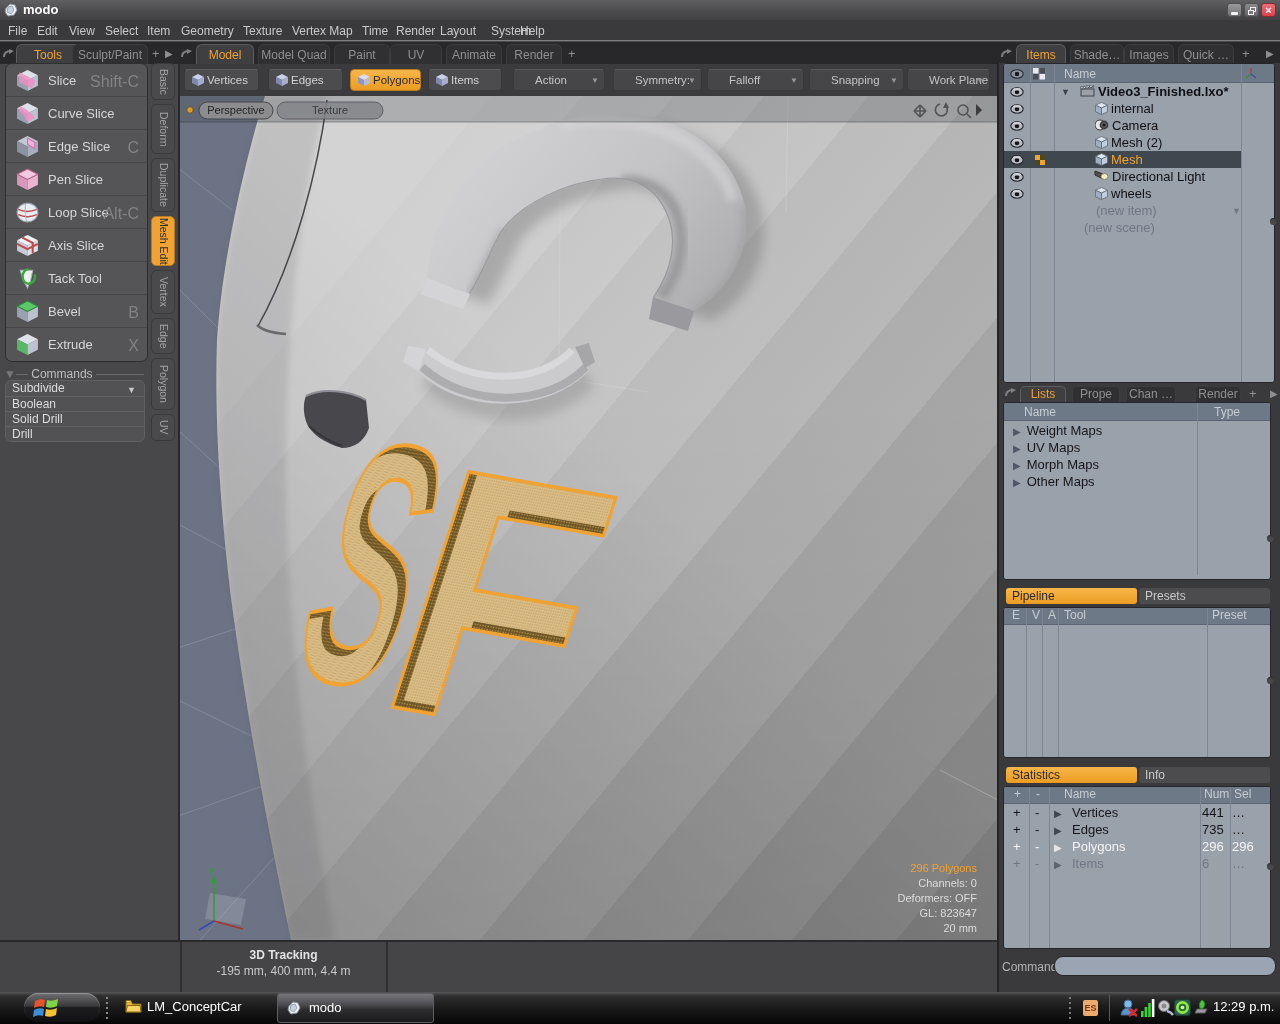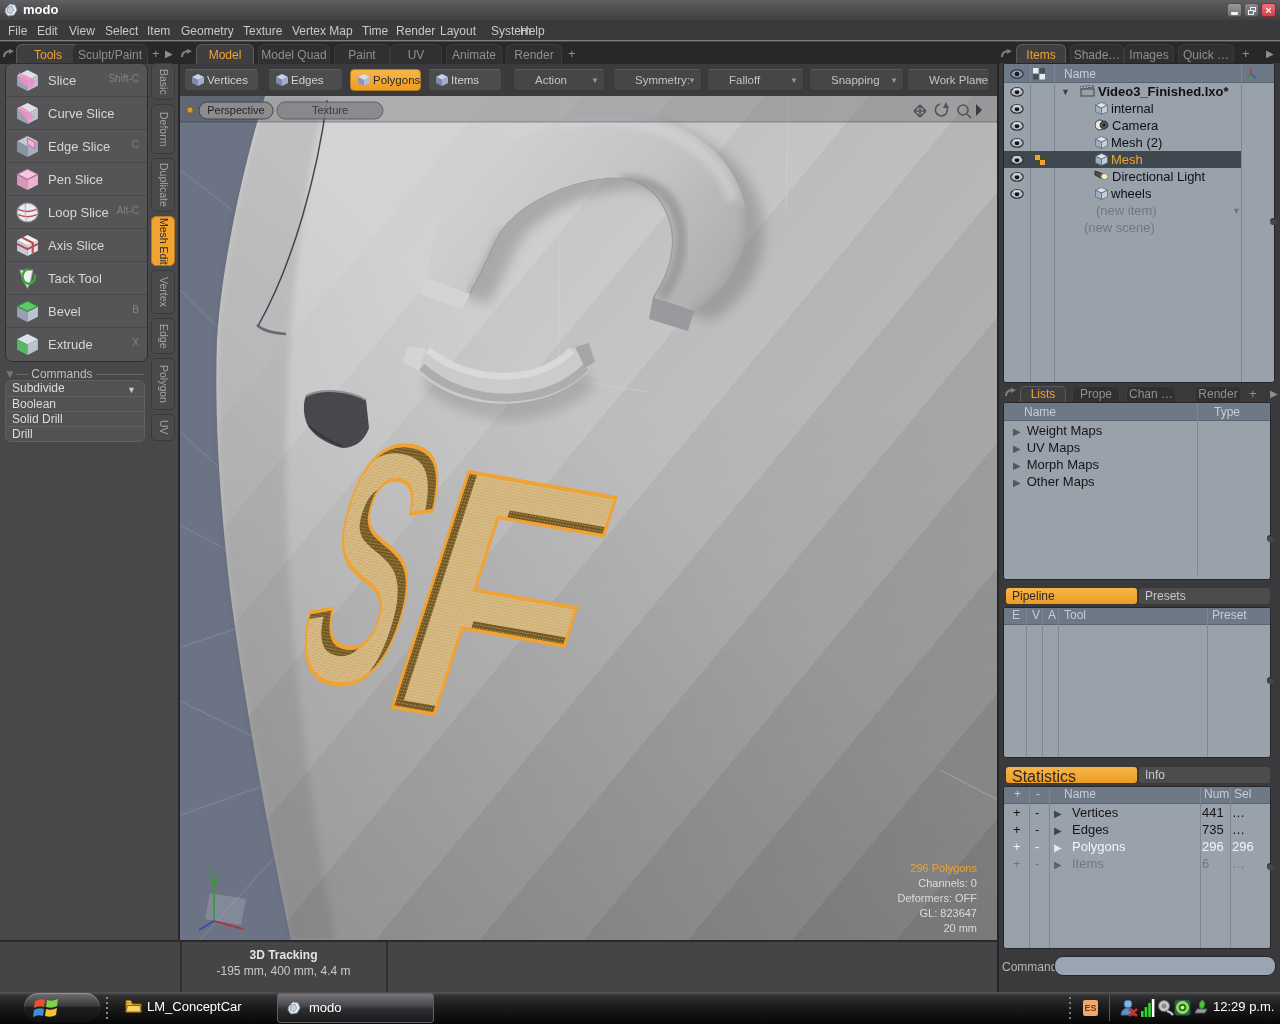--- a/index.html
+++ b/index.html
@@ -21,21 +21,21 @@
   .tab.sel{background:#3f3f41;border-color:#5c5c5e;color:#f0a232;}
   .tabplus{position:absolute;top:4px;color:#8f8f91;font-size:13px;}
   
   #leftcol{left:0;top:64px;width:180px;height:882px;background:#48484a;border-right:2px solid #29292b;}
   #toolbox{position:absolute;left:5px;top:-1px;width:143px;height:299px;
      background:#555557;border:1px solid #2e2e30;border-radius:7px;overflow:hidden;}
   .toolrow{position:relative;height:33px;border-bottom:1px solid #47474a;}
   .toolrow:last-child{border-bottom:none;}
   .toolrow .ic{position:absolute;left:9px;top:4px;}
   .toolrow .lb{position:absolute;left:42px;top:9px;font-size:13px;color:#d6d6d8;}
-  .toolrow .sc{position:absolute;right:8px;top:9px;font-size:10px;color:#838385;}
+  .toolrow .sc{position:absolute;right:8px;top:9px;font-size:16px;color:#838385;}
   #cmdhdr{position:absolute;left:4px;top:303px;width:140px;color:#bdbdbf;font-size:12px;}
   #cmdbox{position:absolute;left:5px;top:316px;width:140px;height:62px;
      background:#525254;border:1px solid #606062;border-radius:6px;overflow:hidden;}
   .cmdrow{position:relative;height:15px;border-top:1px solid #616163;
      font-size:12px;color:#dcdcde;padding-left:6px;line-height:14px;}
   .cmdrow:first-child{border-top:none;}
   
   .vtab{position:absolute;left:151px;width:24px;border-radius:5px;
     background:#4a4a4c;border:1px solid #3a3a3c;color:#a4a4a6;
     writing-mode:vertical-rl;text-align:center;white-space:nowrap;line-height:21px;font-size:10.5px;}
@@ -667,21 +667,21 @@
         <span class="abs" style="left:44px">A</span>
           <span class="abs" style="left:60px">Tool</span>
         <span class="abs" style="left:208px">Preset</span>
       </div>
       <div class="abs" style="left:22px;top:0;width:1px;height:151px;background:#7e8694"></div>
       <div class="abs" style="left:38px;top:0;width:1px;height:151px;background:#7e8694"></div>
       <div class="abs" style="left:54px;top:0;width:1px;height:151px;background:#7e8694"></div>
       <div class="abs" style="left:203px;top:0;width:1px;height:151px;background:#7e8694"></div>
     </div>
 
-    <div class="abs" style="left:7px;top:704px;width:131px;height:16px;border-radius:3px;background:linear-gradient(#f7b64a,#ec9c22);font-size:16px;color:#2a2a2c;padding:1px 0 0 6px">Statistics</div>
+    <div class="abs" style="left:7px;top:704px;width:131px;height:16px;border-radius:3px;background:linear-gradient(#f7b64a,#ec9c22);font-size:12px;color:#2a2a2c;padding:1px 0 0 6px">Statistics</div>
     <div class="abs" style="left:140px;top:704px;width:131px;height:16px;border-radius:3px;background:#4c4c4f;font-size:12px;color:#c9c9cb;padding:1px 0 0 6px">Info</div>
 
     <div class="abs" style="left:4px;top:723px;width:268px;height:163px;background:#99a1ab;border:1px solid #26262a;border-radius:3px;overflow:hidden">
       <div class="abs" style="left:0;top:0;width:268px;height:17px;background:#6e7987;border-bottom:1px solid #5a6472;font-size:12px;color:#c6ccd4">
         <span class="abs" style="left:10px">+</span>
           <span class="abs" style="left:32px">-</span>
         <span class="abs" style="left:60px">Name</span>
         <span class="abs" style="left:200px">Num</span>
           <span class="abs" style="left:230px">Sel</span>
       </div>

